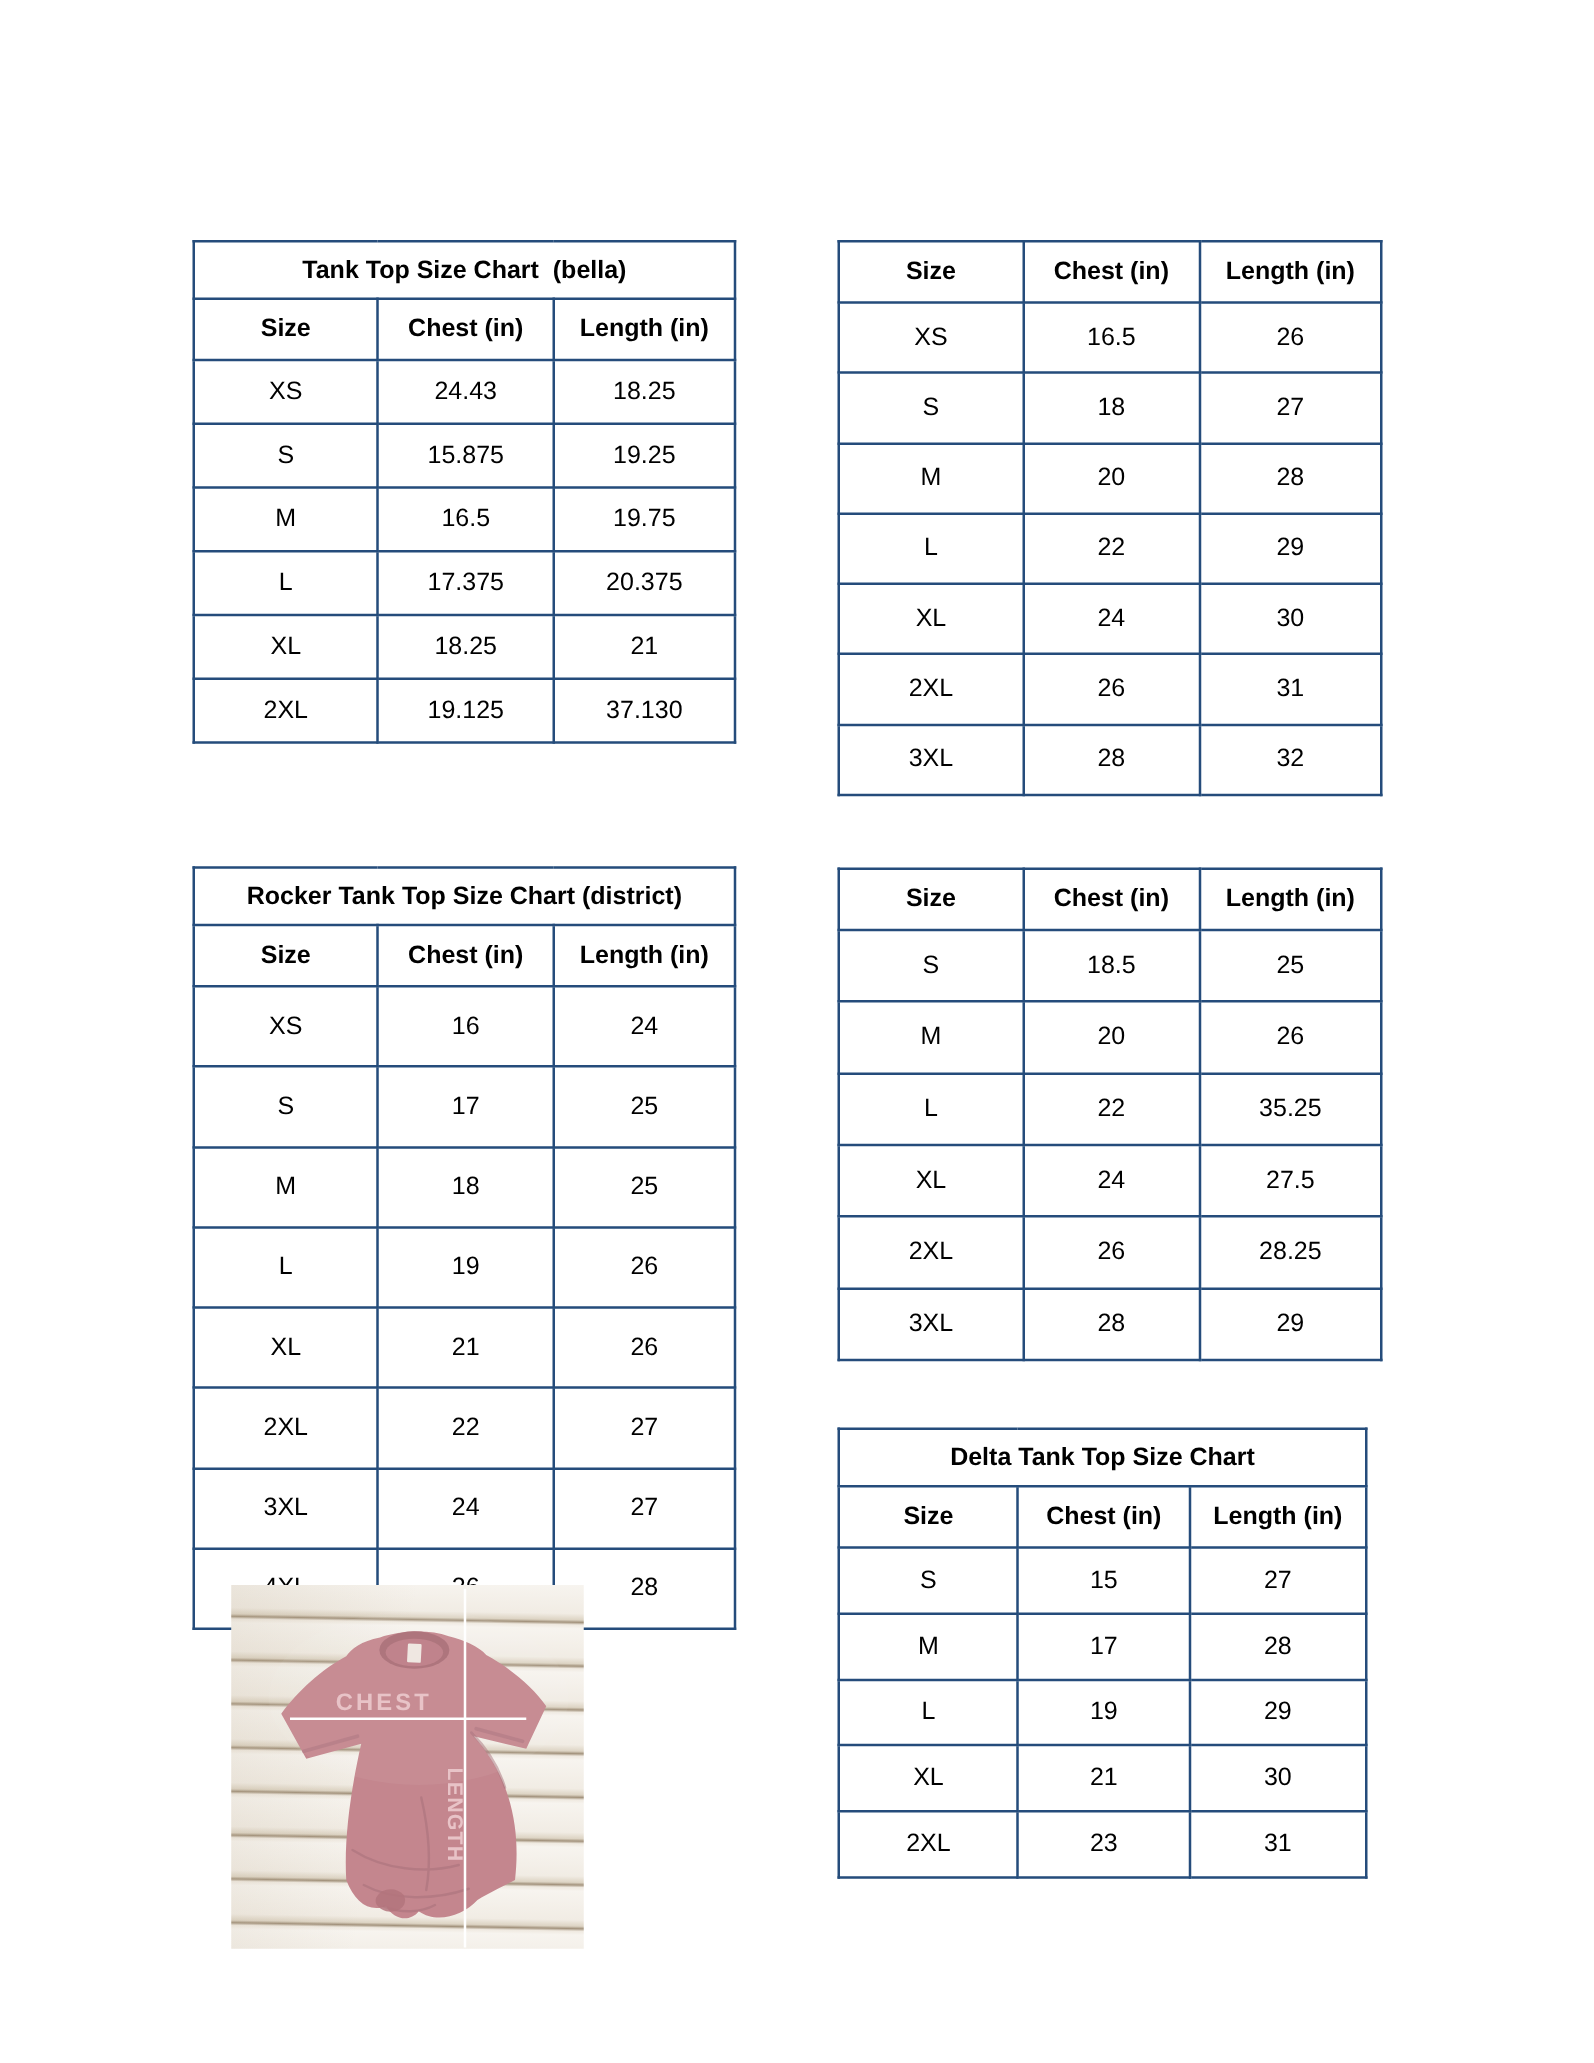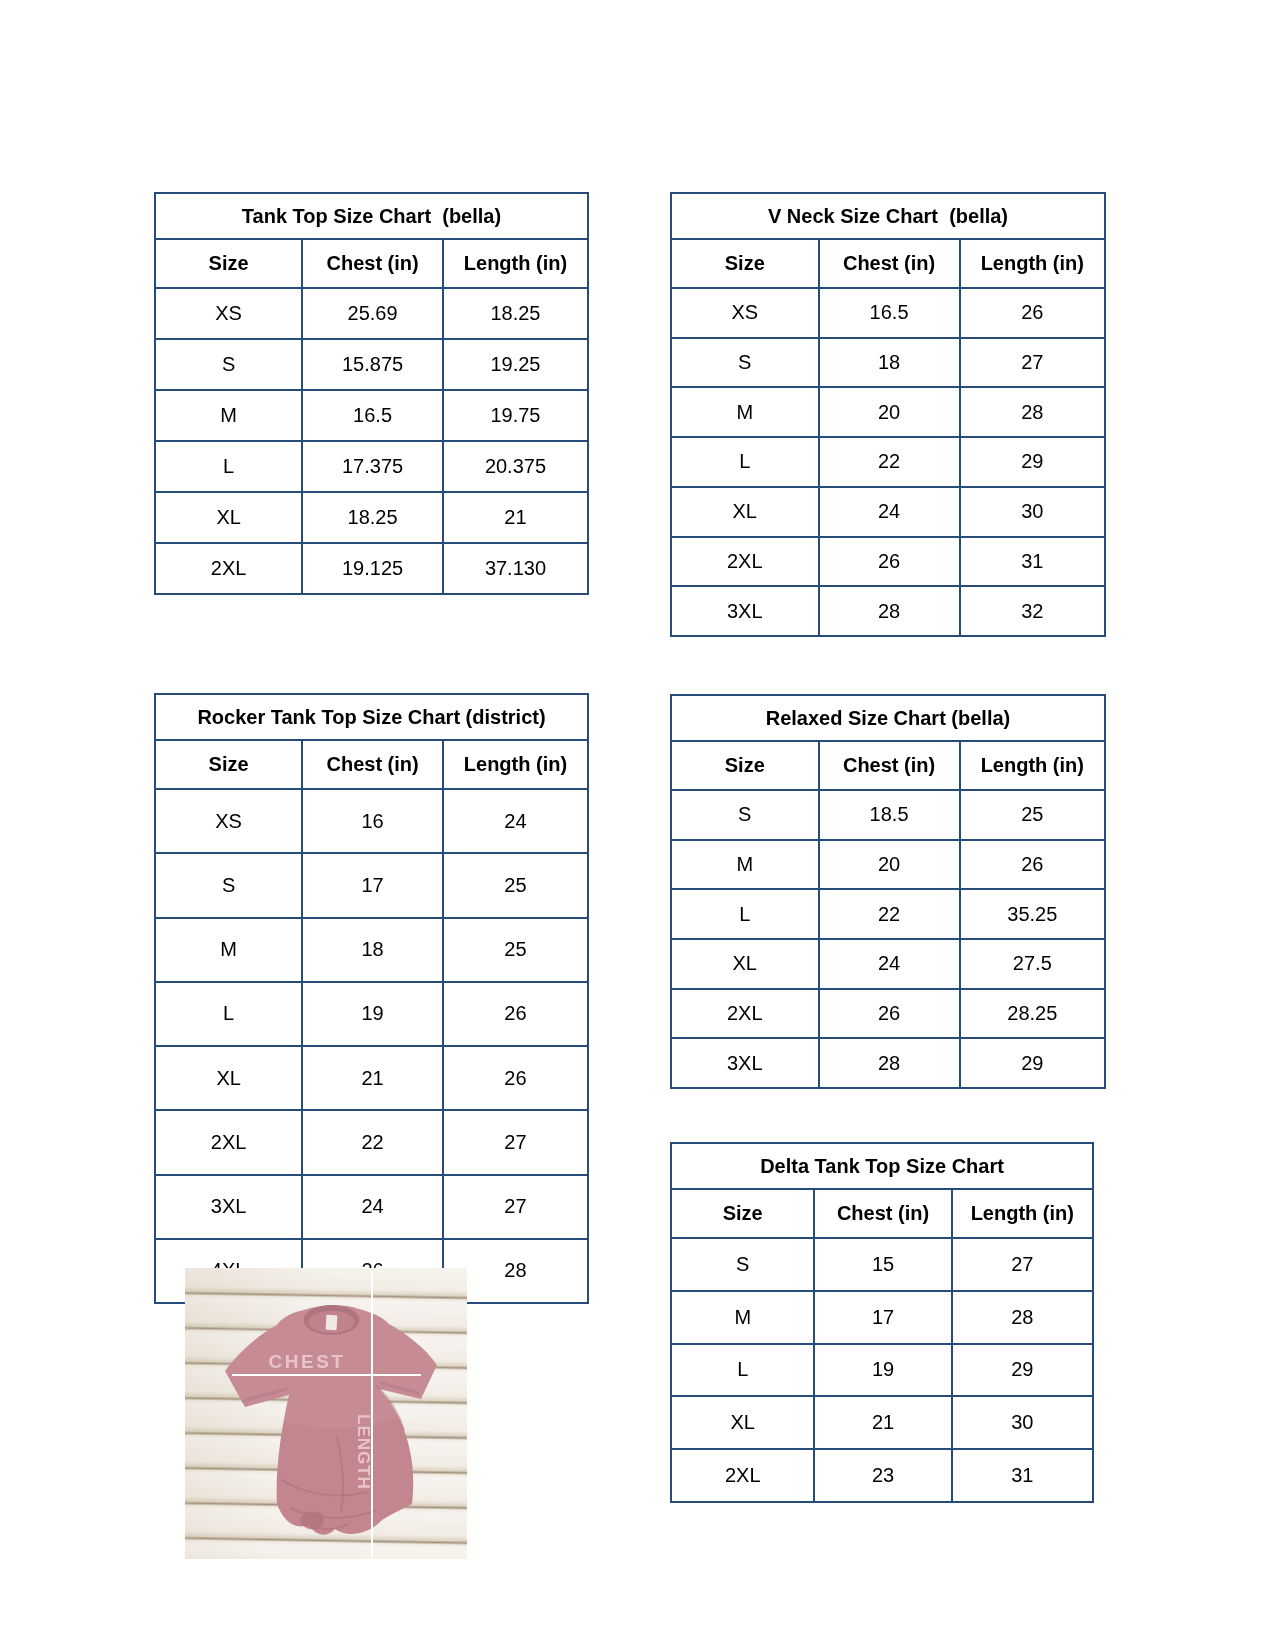--- a/index.html
+++ b/index.html
@@ -67,21 +67,21 @@
           <tr class="title-row">
             <td colspan="3" class="title-cell">Tank Top Size Chart  (bella)</td>
           </tr>
           <tr class="header-row">
             <td class="header-cell">Size</td>
             <td class="header-cell">Chest (in)</td>
             <td class="header-cell">Length (in)</td>
           </tr>
           <tr class="data-row">
             <td>XS</td>
-            <td>25.69</td>
+            <td>24.43</td>
             <td>18.25</td>
           </tr>
           <tr class="data-row">
             <td>S</td>
             <td>15.875</td>
             <td>19.25</td>
           </tr>
           <tr class="data-row">
             <td>M</td>
             <td>16.5</td>
@@ -107,23 +107,20 @@
     </section>
 
   <section class="size-table" id="table-1">
       <table>
         <colgroup>
           <col style="width: 34%;">
           <col style="width: 32.5%;">
           <col style="width: 33.5%;">
         </colgroup>
         <tbody>
-          <tr class="title-row">
-            <td colspan="3" class="title-cell">V Neck Size Chart  (bella)</td>
-          </tr>
           <tr class="header-row">
             <td class="header-cell">Size</td>
             <td class="header-cell">Chest (in)</td>
             <td class="header-cell">Length (in)</td>
           </tr>
           <tr class="data-row">
             <td>XS</td>
             <td>16.5</td>
             <td>26</td>
           </tr>
@@ -222,23 +219,20 @@
     </section>
 
   <section class="size-table" id="table-3">
       <table>
         <colgroup>
           <col style="width: 34%;">
           <col style="width: 32.5%;">
           <col style="width: 33.5%;">
         </colgroup>
         <tbody>
-          <tr class="title-row">
-            <td colspan="3" class="title-cell">Relaxed Size Chart (bella)</td>
-          </tr>
           <tr class="header-row">
             <td class="header-cell">Size</td>
             <td class="header-cell">Chest (in)</td>
             <td class="header-cell">Length (in)</td>
           </tr>
           <tr class="data-row">
             <td>S</td>
             <td>18.5</td>
             <td>25</td>
           </tr>

